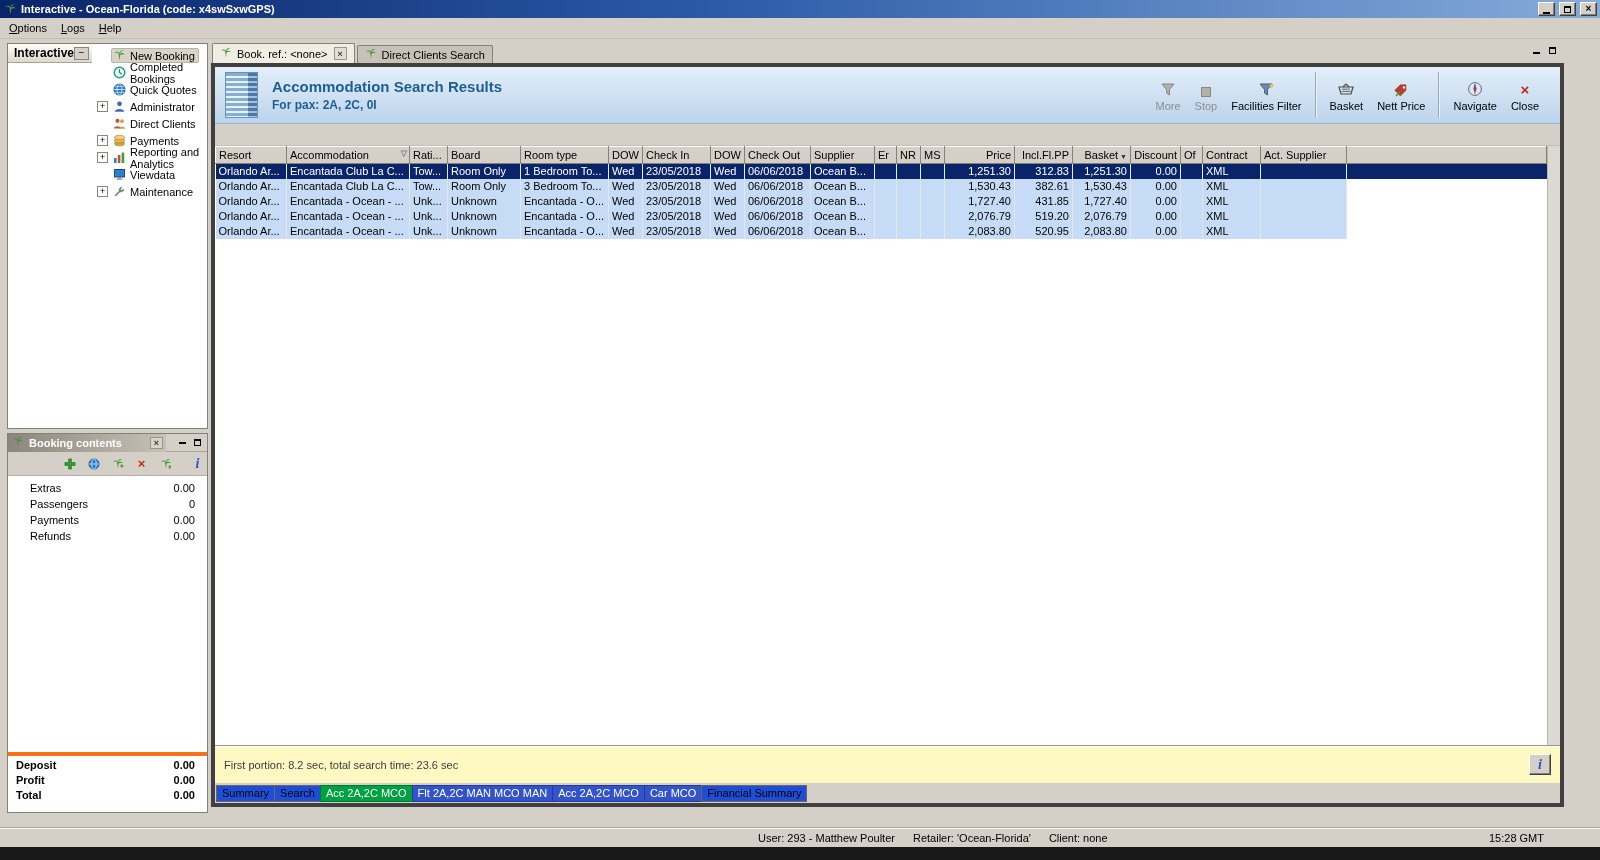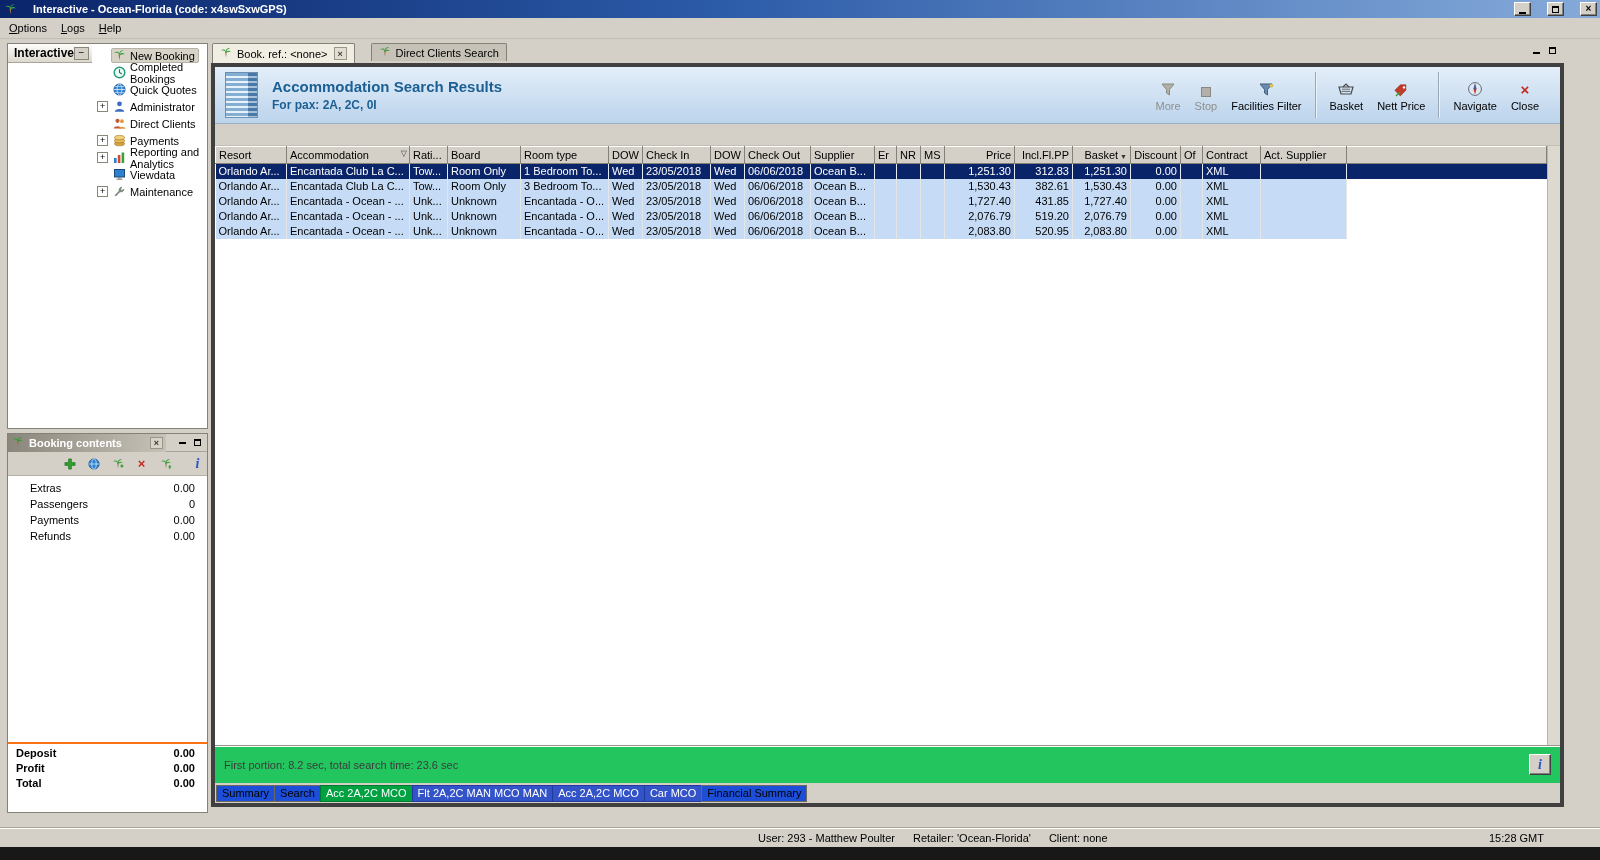--- a/index.html
+++ b/index.html
@@ -1,20 +1,20 @@
 <!DOCTYPE html>
 <html><head>
 <meta charset="utf-8">
 <style>
   html,body{margin:0;padding:0}
   body{width:1600px;height:860px;overflow:hidden;background:#d4d0c8;font-family:"Liberation Sans",sans-serif;font-size:11px;color:#000;position:relative}
   *{box-sizing:border-box}
 
   
-  .titlebar{height:18px;background:linear-gradient(90deg,#0a246a 0%,#2c5ba8 45%,#86abda 100%);display:flex;align-items:center;padding:0 3px;gap:16px}
+  .titlebar{height:18px;background:linear-gradient(90deg,#0a246a 0%,#2c5ba8 45%,#86abda 100%);display:flex;align-items:center;padding:0 3px;gap:4px}
   .app-icon{width:14px;height:14px;display:flex;align-items:center;justify-content:center}
   .title-text{color:#fff;font-weight:bold;flex:1;white-space:nowrap;overflow:hidden}
   .winbtn{width:17px;height:14px;background:#d4d0c8;border:1px solid;border-color:#fff #404040 #404040 #fff;box-shadow:inset -1px -1px 0 #808080;display:flex;align-items:center;justify-content:center;padding:0;font-size:10px;font-weight:bold;line-height:1;cursor:default}
   .glyph-min{width:7px;height:0;border-bottom:2px solid #000;margin-top:7px}
   .glyph-max{width:7px;height:7px;border:1px solid #000;border-top-width:2px}
 
   
   .menubar{height:21px;display:flex;align-items:center;padding-left:2px;background:#d4d0c8;border-bottom:1px solid #c2beb4}
   .menu-item{padding:2px 7px;cursor:default}
 
@@ -41,25 +41,25 @@
   .bp-grad{width:158px;height:18px;flex:none;display:flex;align-items:center;gap:4px;background:linear-gradient(90deg,#8a867c,#c6c2b8);padding:0 3px 0 4px;color:#fff;font-weight:bold}
   .bp-close{width:13px;height:12px;margin-left:auto;border:1px solid #9a968a;background:#d8d4ca;color:#333;font-size:9px;font-weight:bold;line-height:10px;text-align:center;padding:0}
   .bp-ctrl{margin-left:auto;display:flex;align-items:center;gap:8px;padding-right:6px}
   .bp-toolbar{height:24px;flex:none;background:#d4d0c8;border-bottom:1px solid #b4b0a6;display:flex;align-items:center;gap:9px;padding-left:54px}
   .bp-tool{display:flex;align-items:center;justify-content:center;width:15px;height:16px;cursor:default}
   .x-glyph{color:#c42a1a;font-weight:bold;font-size:13px;line-height:1}
   .i-glyph{font-family:"Liberation Serif",serif;font-style:italic;font-weight:bold;color:#2a52c4;font-size:14px;line-height:1}
   .bp-list{padding-top:6px}
   .bp-row{height:16px;display:flex;justify-content:space-between;padding:0 12px 0 22px}
   .bp-fill{flex:1}
-  .bp-totals{flex:none;border-top:2px solid #f97316;padding:3px 0 20px}
+  .bp-totals{flex:none;border-top:4px solid #f97316;padding:3px 0 8px}
   .bp-trow{height:15px;display:flex;justify-content:space-between;padding:0 12px 0 8px;font-weight:bold}
 
   
-  .tabstrip{height:20px;flex:none;display:flex;gap:16px;padding-left:1px;position:relative}
+  .tabstrip{height:20px;flex:none;display:flex;align-items:flex-end;gap:2px;padding-left:1px;position:relative}
   .mtab{display:flex;align-items:center;gap:4px;border:1px solid #848278;border-bottom:none;border-radius:2px 2px 0 0;padding:2px 7px;background:#c6c2b8;height:18px;white-space:nowrap;cursor:default}
   .mtab.active{background:#f0ede2;height:20px}
   .mtab-close{width:13px;height:13px;margin-left:2px;display:flex;align-items:center;justify-content:center;border:1px solid #9a968a;background:#e2ded2;font-size:9px;font-weight:bold;color:#444}
   .mdi-ctrl{position:absolute;right:8px;top:4px;display:flex;gap:9px;align-items:center}
 
   
   .main-panel{height:744px;flex:none;border:4px solid #404040;background:#fff;display:flex;flex-direction:column;min-width:0}
   .header-band{height:57px;flex:none;background:linear-gradient(#e3eef9,#bcd4ec);border-bottom:1px solid #9ab0c6;display:flex;align-items:center;padding:0 14px 0 10px;gap:14px}
   .bld{display:flex;flex:none;border:1px solid #6a90b6}
   .bld-front{width:22px;height:44px;background:repeating-linear-gradient(#84aed2 0 3px,#e8f2fa 3px 5px)}
@@ -88,21 +88,21 @@
   td{height:15px;padding:0 3px;white-space:nowrap;overflow:hidden;font-size:11px;border-right:1px solid rgba(0,0,0,.10);cursor:default}
   td.num{text-align:right}
   tr.sel td{background:#0a246a;color:#fff;border-right-color:rgba(180,200,230,.35)}
   tr.alt td{background:#c6dcf6}
   tr.alt td.fill{background:#fff;border-right:none}
   tr.sel td.fill{background:#0a246a;border-right:none}
   .funnel{position:absolute;right:2px;top:2px;font-size:8px;color:#444}
   .sortmark{font-size:7px;color:#333;margin-left:2px}
   .vscroll{width:13px;flex:none;background:#dcd9d1;border-left:1px solid #b8b5ac}
 
-  .footer-strip{height:38px;flex:none;background:#22c55e;border-top:1px solid #9a978e;box-shadow:inset 0 1px 0 #fff;display:flex;align-items:center;padding:0 9px;color:#3c3c3c}
+  .footer-strip{height:38px;flex:none;background:#fef9c3;border-top:1px solid #9a978e;box-shadow:inset 0 1px 0 #fff;display:flex;align-items:center;padding:0 9px;color:#3c3c3c}
   .info-btn{margin-left:auto;width:22px;height:21px;background:#d4d0c8;border:1px solid;border-color:#fff #404040 #404040 #fff;box-shadow:inset -1px -1px 0 #808080;display:flex;align-items:center;justify-content:center;padding:0}
 
   .bottom-tabs{height:20px;flex:none;background:#d4d0c8;display:flex;align-items:center;padding-left:1px}
   .btab{border:1px solid #6b685f;padding:1px 5px 2px;margin-right:-1px;background:#1d4ed8;white-space:nowrap;cursor:default}
   .btab.green{background:#00a141;color:#fff;border-color:#007a30}
   .btab.blue{background:#3353c9;color:#fff;border-color:#22389a}
 
   
   .statusbar{position:absolute;left:0;right:0;bottom:13px;height:19px;background:#d4d0c8;border-top:1px solid #fff;box-shadow:0 -1px 0 #a8a49a;display:flex;align-items:center}
   .status-center{position:absolute;left:758px;display:flex;gap:18px;white-space:nowrap}

